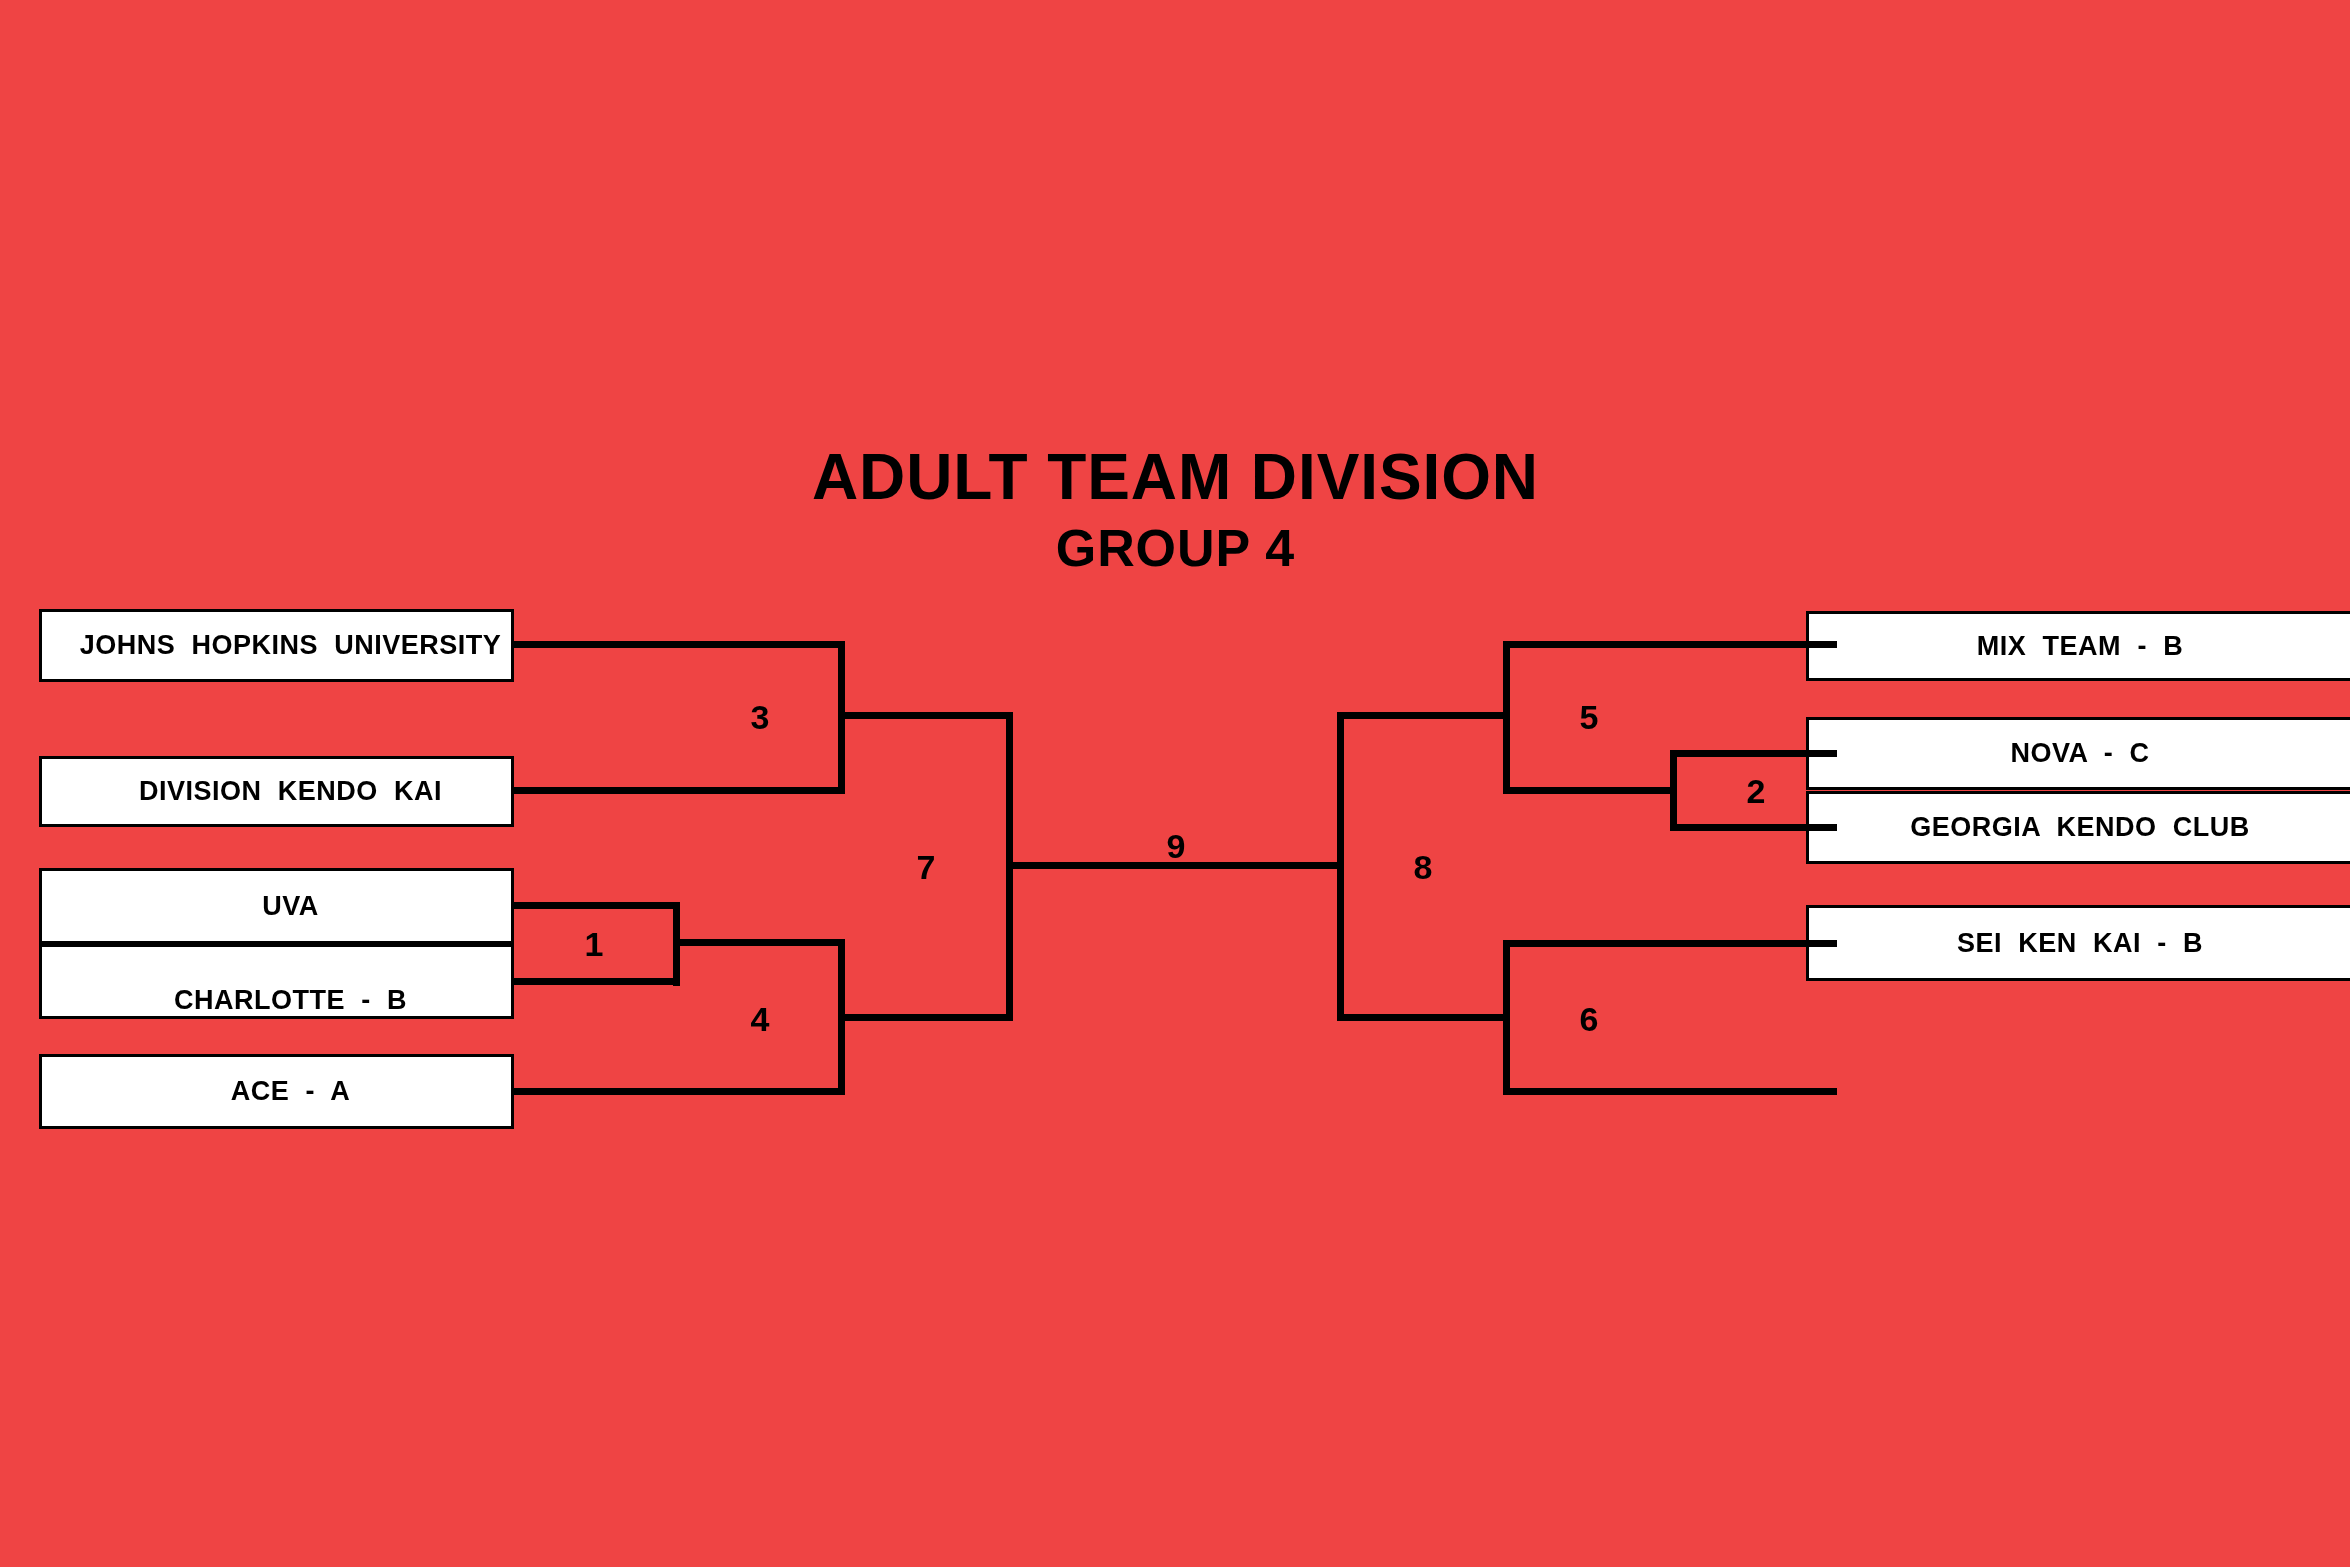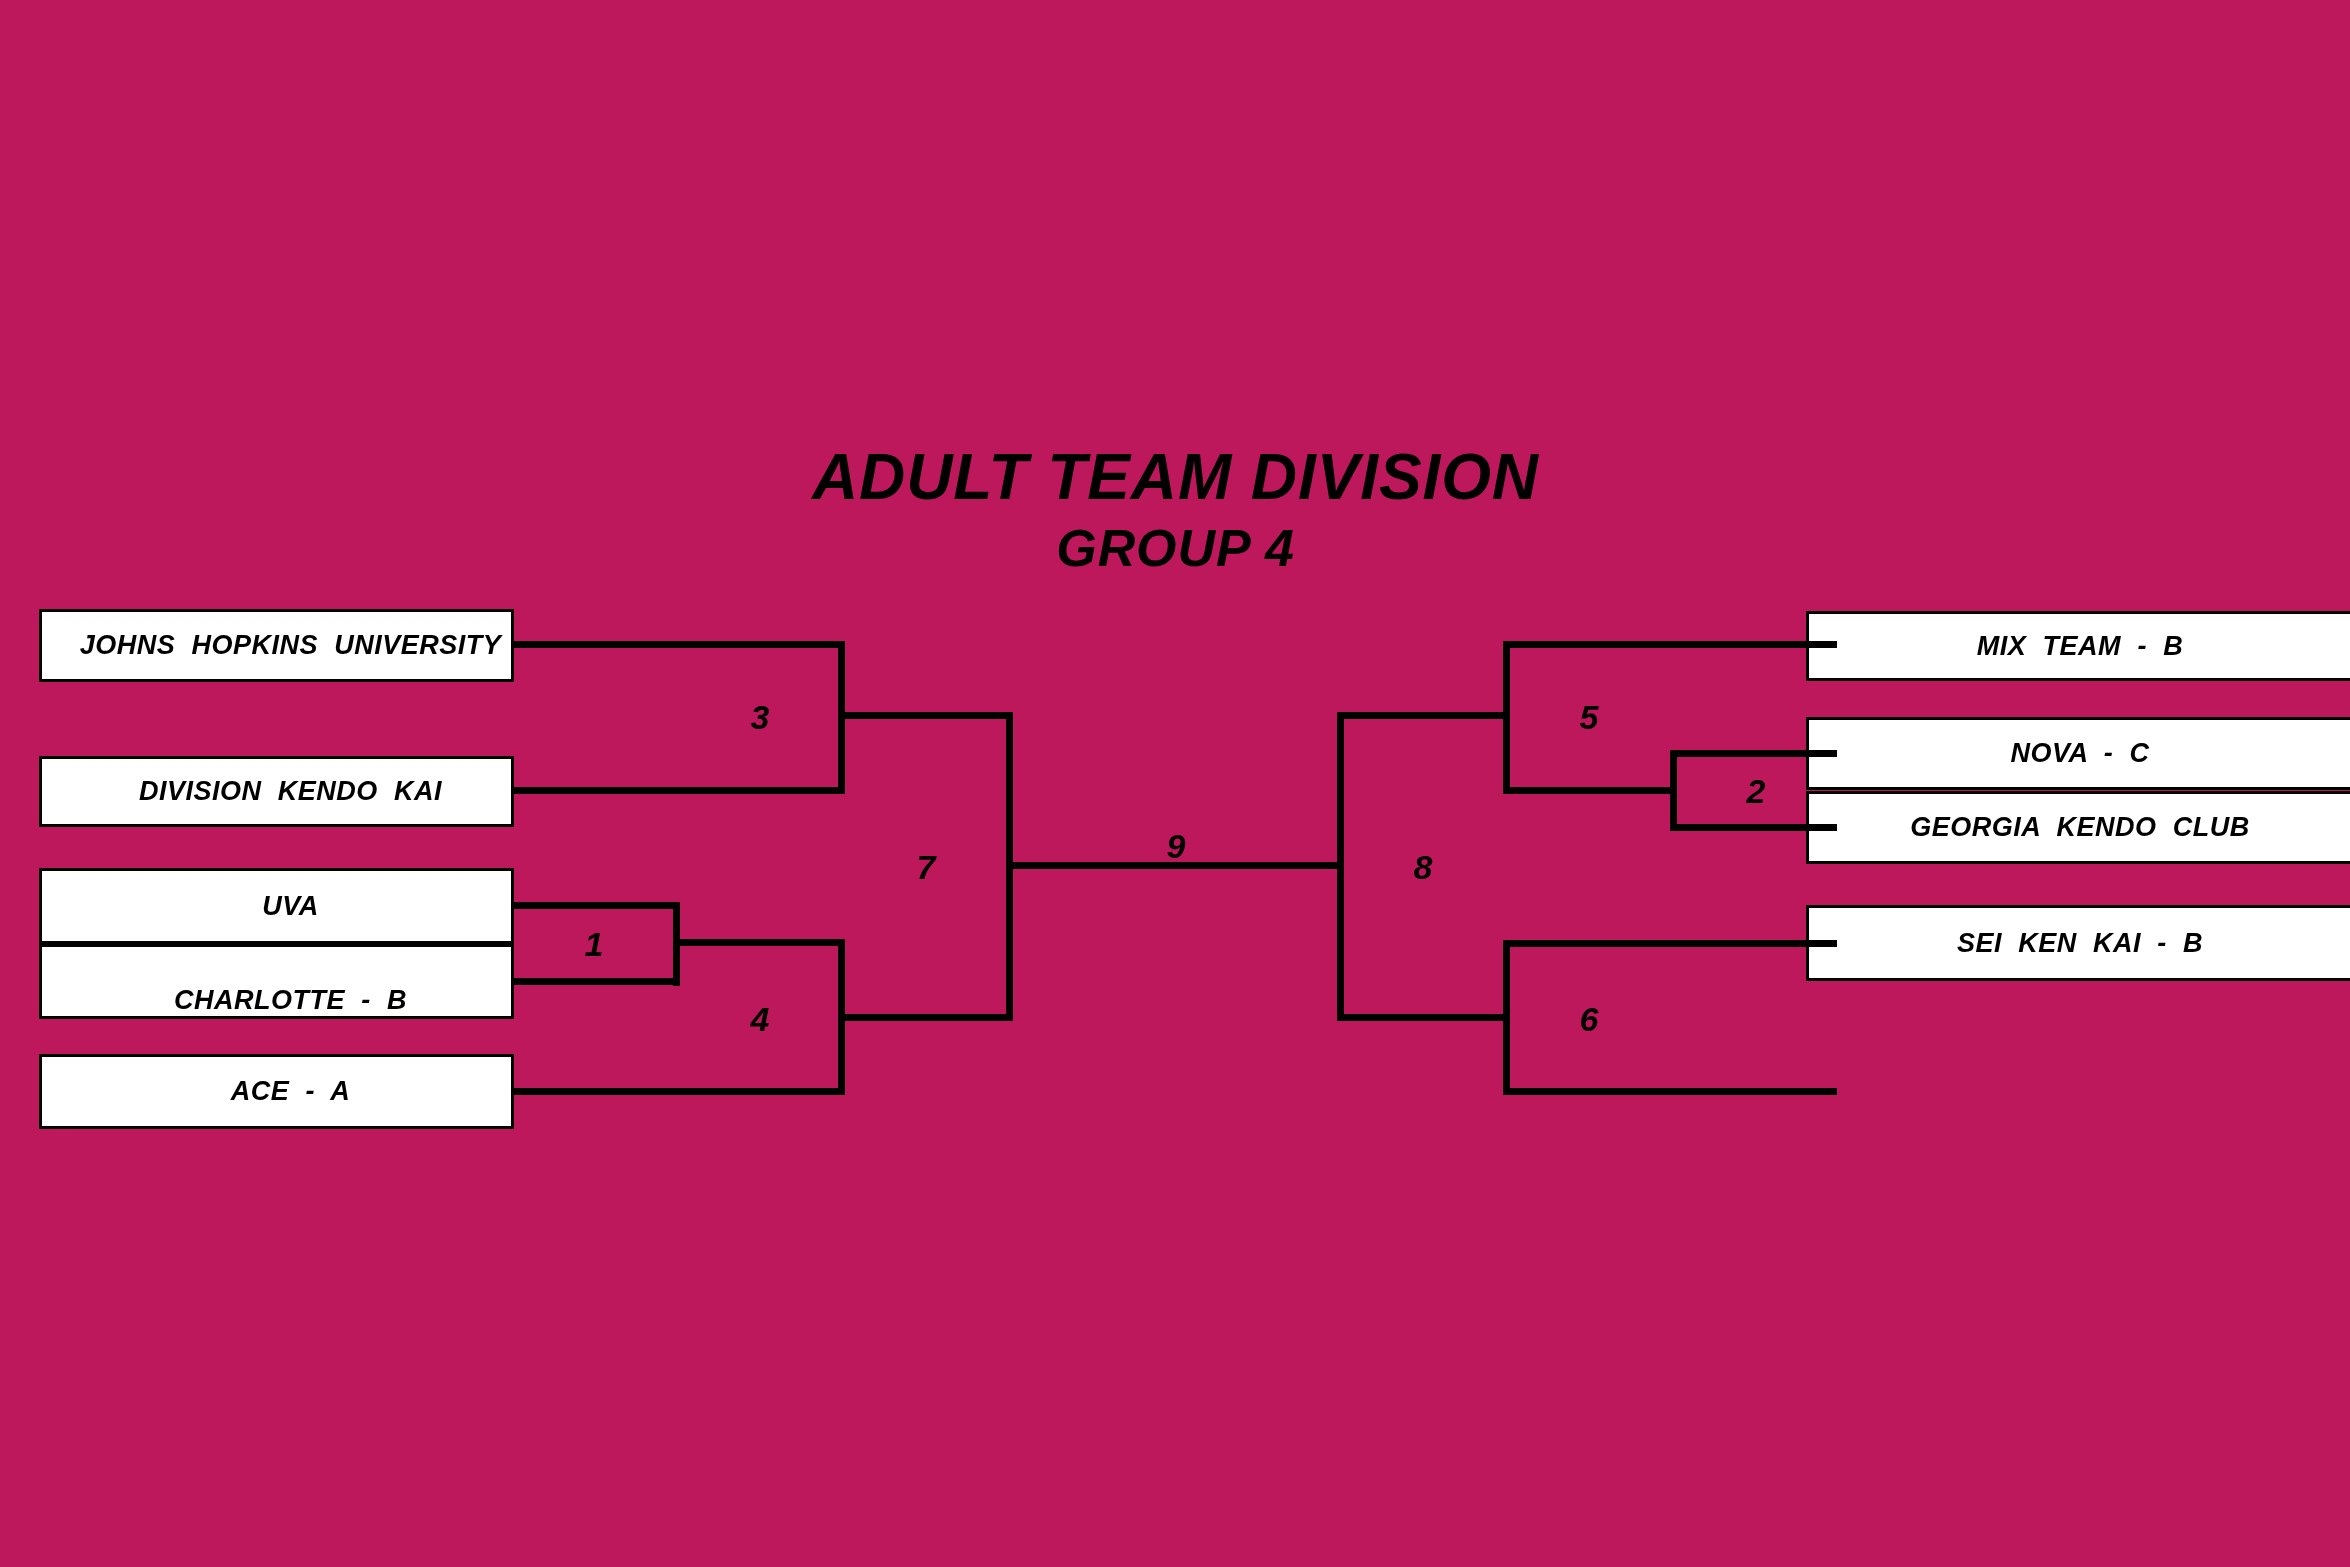--- a/index.html
+++ b/index.html
@@ -1,17 +1,17 @@
 <!DOCTYPE html>
 <html style="font-size:14.7px"><head>
 <meta charset="utf-8">
 <style>
   html,body{margin:0;padding:0;background:#ffffff;}
-  .stage{position:relative;width:2351px;height:1568px;background:#be185d;overflow:hidden;
-         font-family:"Liberation Sans", sans-serif;color:#000;font-style:italic;}
+  .stage{position:relative;width:2351px;height:1568px;background:#ef4444;overflow:hidden;
+         font-family:"Liberation Sans", sans-serif;color:#000;}
   .title{position:absolute;left:0;right:0;top:445px;text-align:center;
          font-size:64px;font-weight:700;line-height:1;letter-spacing:0.9px;}
   .subtitle{position:absolute;left:0;right:0;top:522px;text-align:center;
          font-size:52px;font-weight:700;line-height:1;letter-spacing:0.9px;}
   .tbox{position:absolute;box-sizing:border-box;border:3.7px solid #000;background:#fff;
         display:flex;align-items:center;justify-content:center;}
   .tbox .nm{font-size:27px;font-weight:700;letter-spacing:0.5px;word-spacing:8.3px;white-space:nowrap;}
   .ln{position:absolute;background:#000;}
   .num{position:absolute;transform:translate(-50%,-50%);font-size:34px;font-weight:700;line-height:1;}
   .lbox{left:39px;width:475px;padding-left:28px;}

